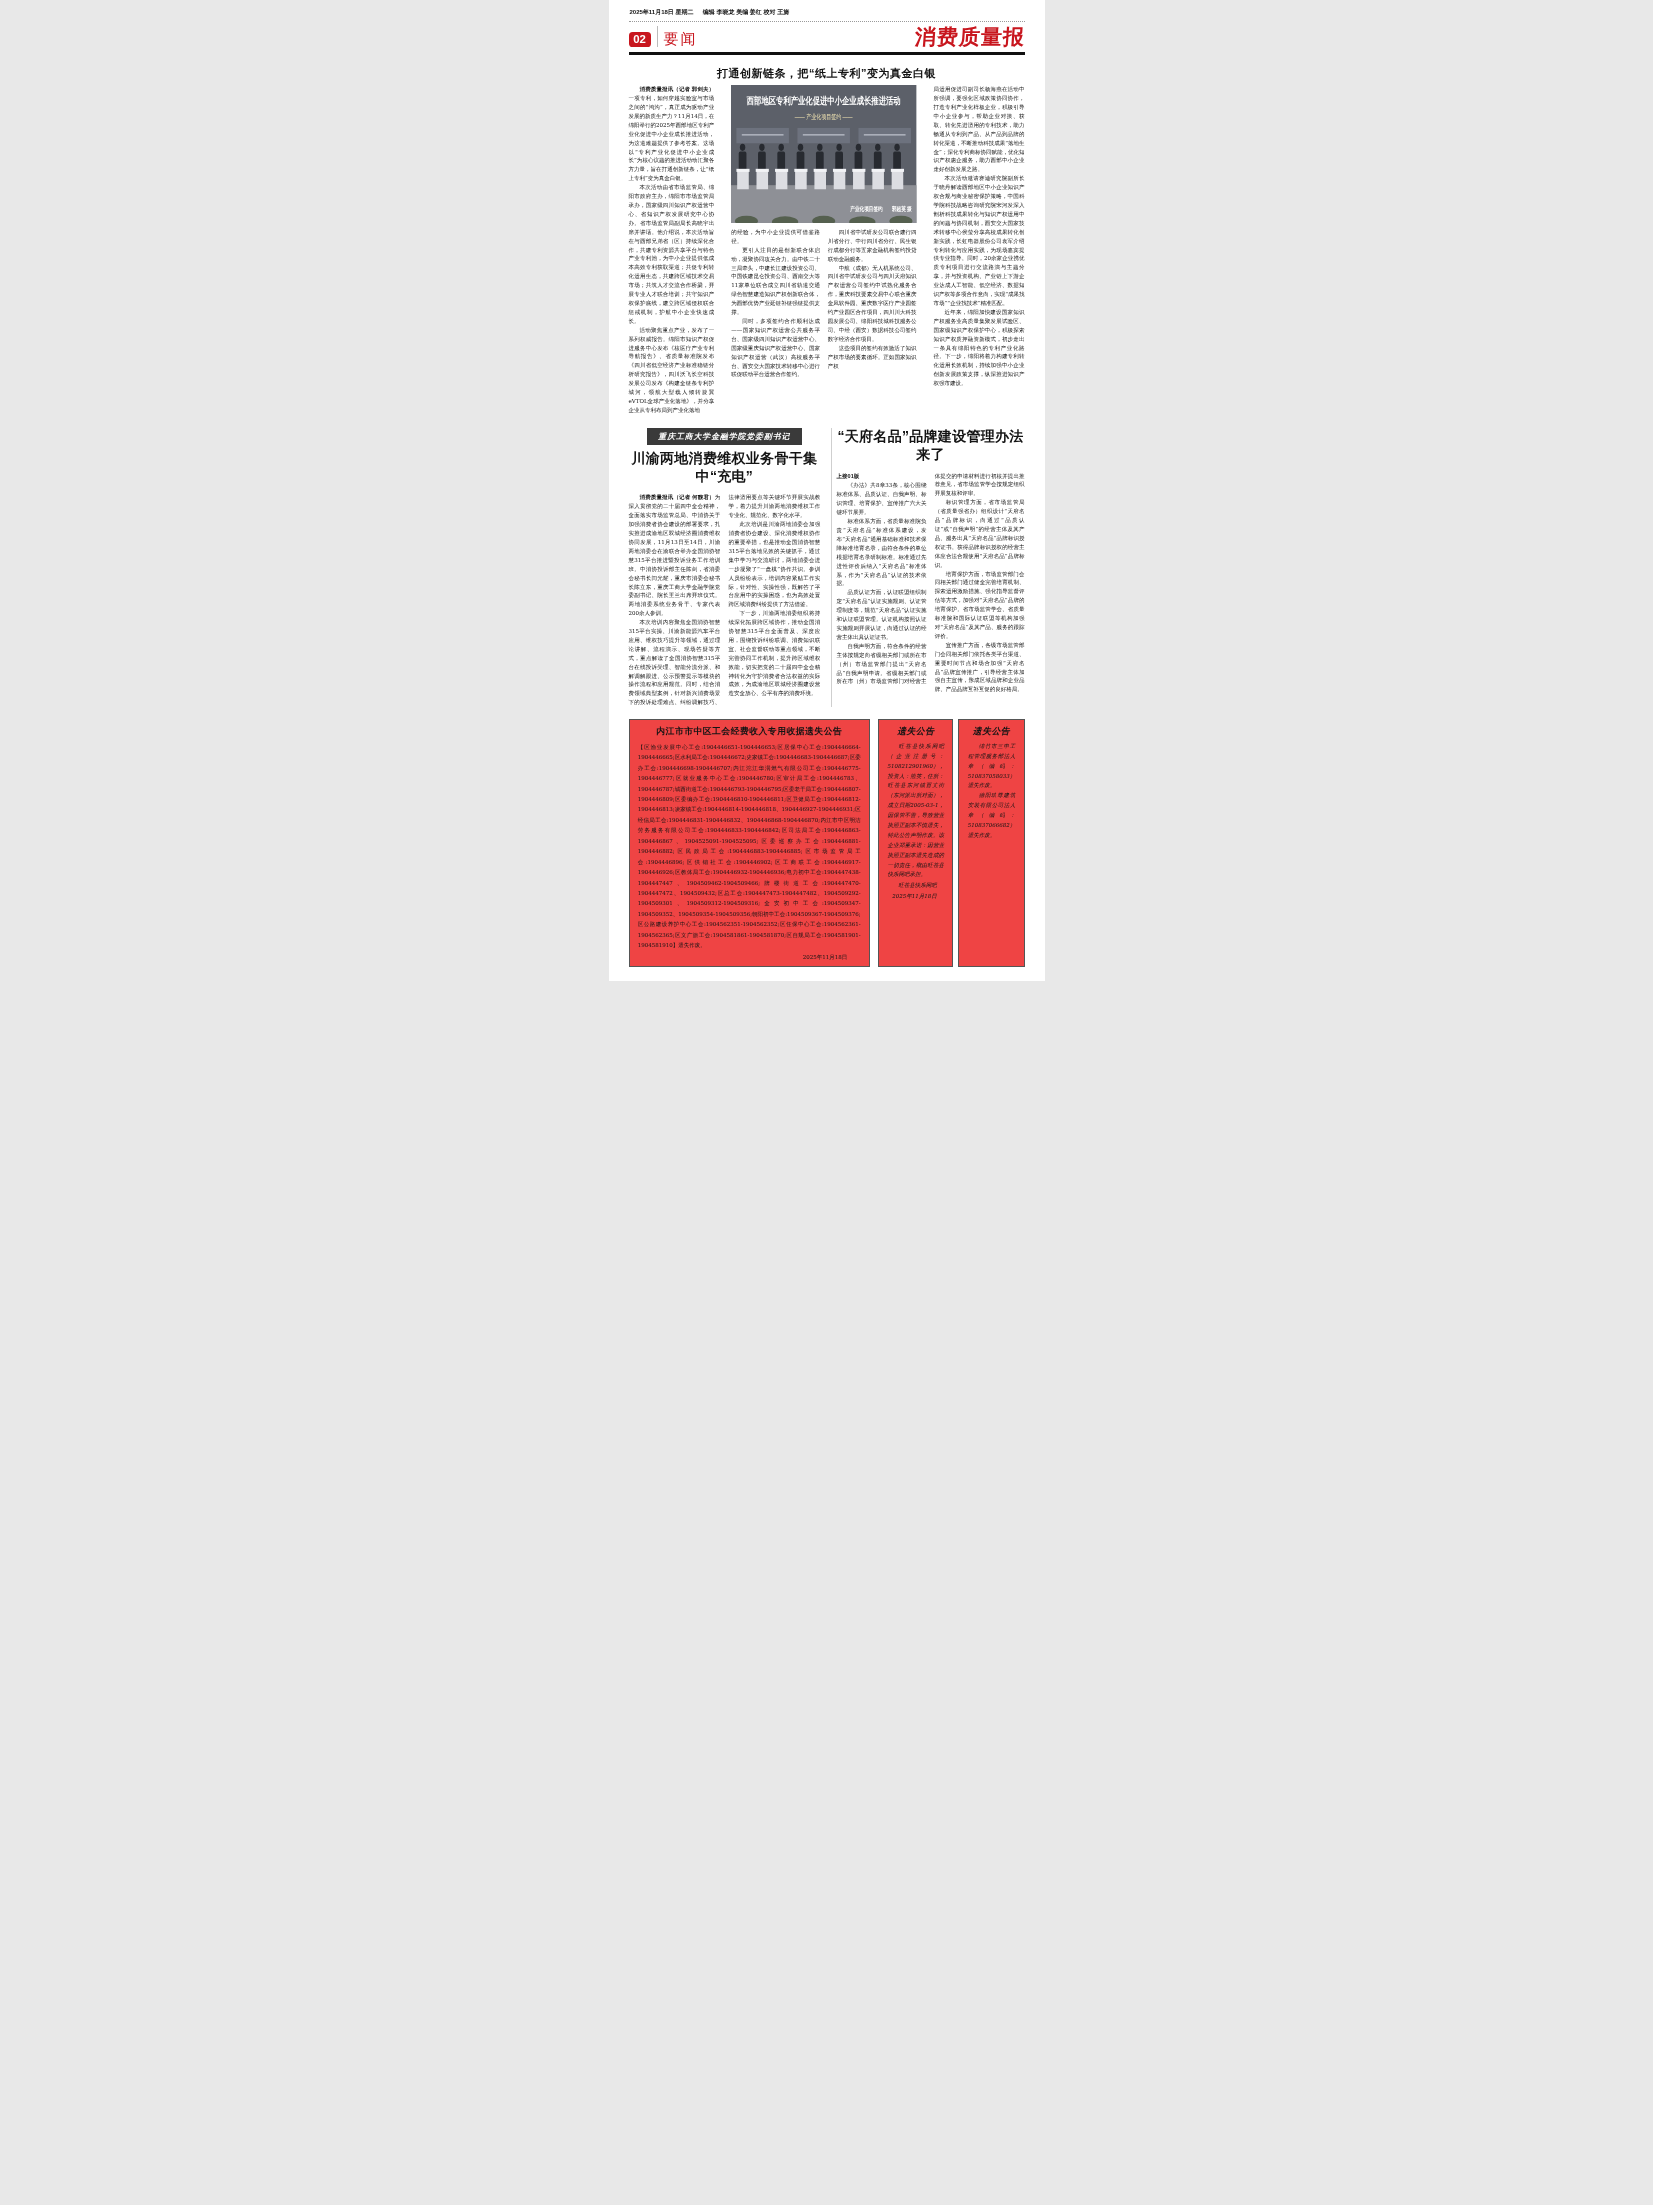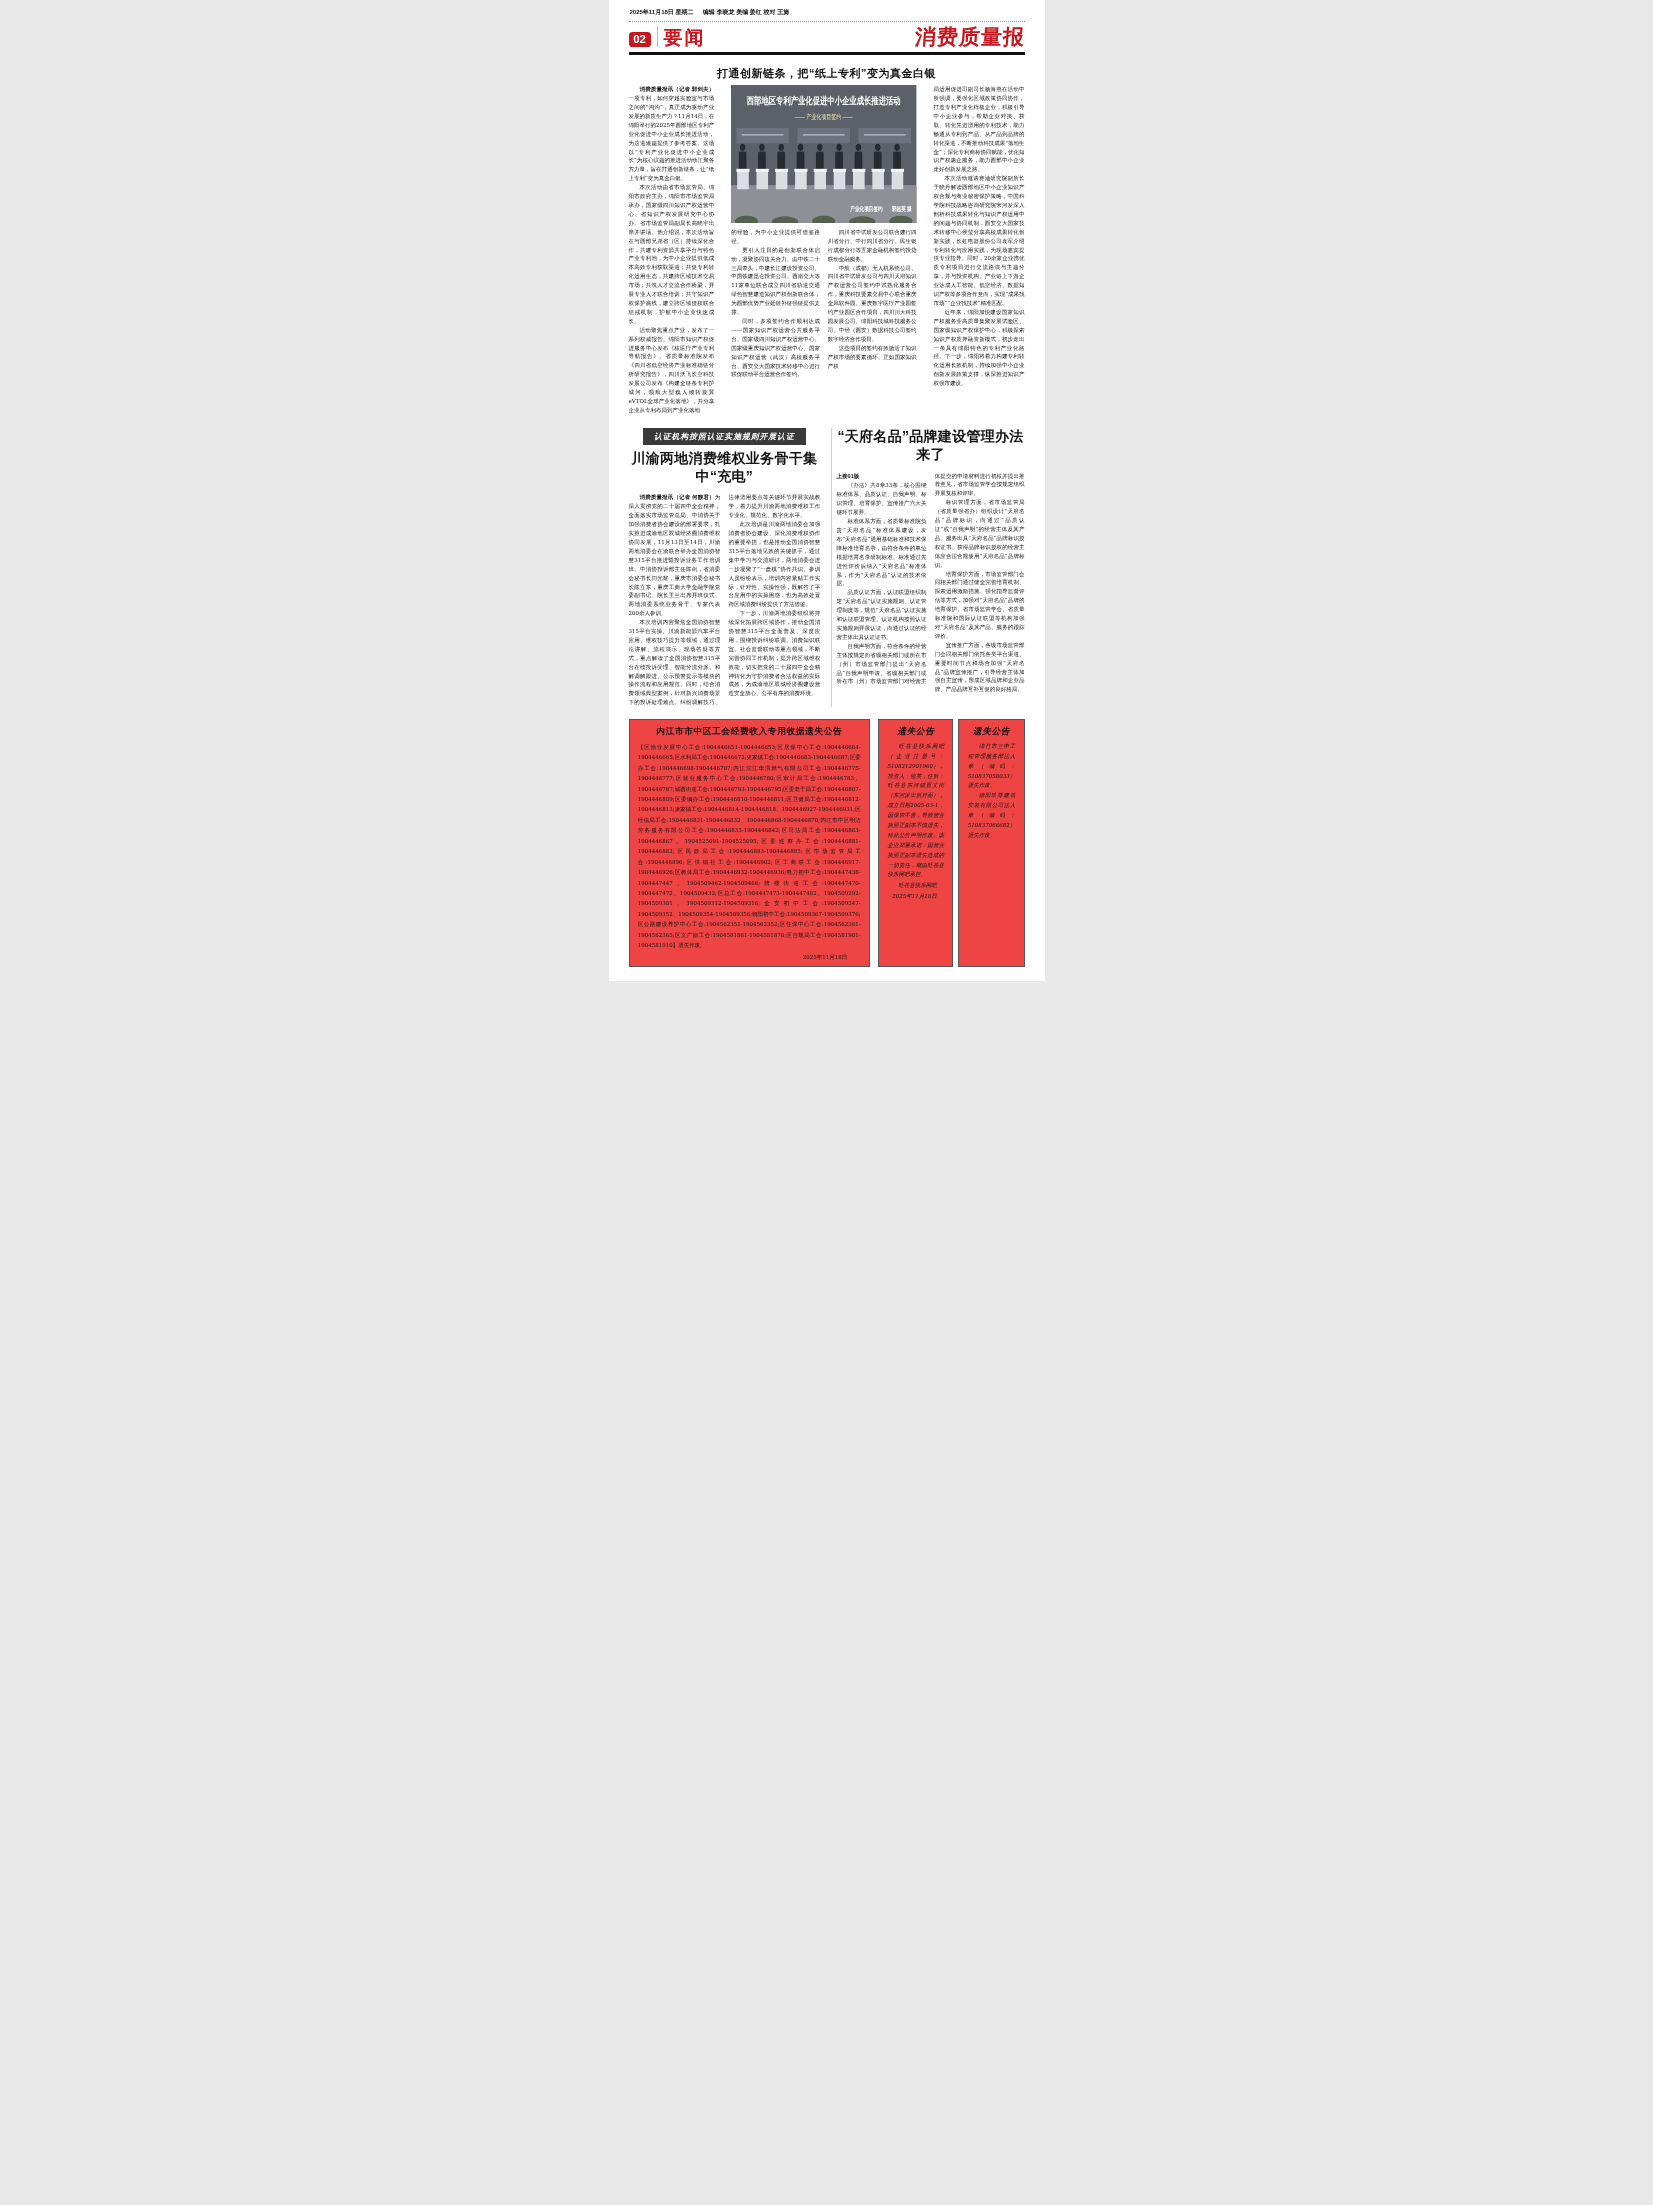--- a/index.html
+++ b/index.html
@@ -9,21 +9,21 @@
   .sheet { width:436px; min-height:735px; margin:0 auto; background:#ffffff; padding:6.2px 20px 13.5px; }
 
   
   .toprow { display:flex; gap:9.3px; font-family:"Liberation Sans","DejaVu Sans",sans-serif;
             font-size:6px; font-weight:700; padding:2.1px 1px 3.6px; }
   .dotted { border-top:0.5px dotted #9a9a9a; }
   .mastrow { display:flex; align-items:flex-end; padding:4.1px 0 3.1px; }
   .badge { background:var(--accent); color:#fff; font-family:"Liberation Sans",sans-serif;
            font-weight:700; font-size:11.4px; padding:0.5px 4.7px 1.6px; border-radius:3.6px; line-height:1.1; }
   .vsep { width:0.5px; height:21px; background:#bbb; margin:0 6.2px; }
-  .section-title { color:var(--accent); font-weight:700; font-size:19px; line-height:1;
+  .section-title { color:var(--accent); font-weight:400; font-size:15px; line-height:1;
                    font-family:"DejaVu Serif","Liberation Serif",serif; letter-spacing:2.1px; }
   .spacer { flex:1; }
   .paper-name { color:var(--accent); font-family:"Liberation Sans","DejaVu Sans",sans-serif;
                 font-weight:700; font-size:21px; line-height:1; letter-spacing:1px; transform:skewX(-4deg); }
   .thickrule { height:2.6px; background:#101010; margin-top:2.1px; }
 
   
   .kicker { text-align:center; font-family:"Liberation Sans",sans-serif; font-weight:700;
             font-size:11px; margin:11.4px 0 4.1px; letter-spacing:0.5px; }
   .headline { text-align:center; font-family:"Liberation Sans","DejaVu Sans",sans-serif;
@@ -192,21 +192,21 @@
       <div class="c4">
           <p class="noindent">局运用促进司副司长杨海燕在活动中所强调，要强化区域政策协同协作，打造专利产业化样板企业，积极引导中小企业参与，帮助企业对接、获取、转化先进适用的专利技术，助力畅通从专利到产品、从产品到品牌的转化渠道，不断推动科技成果“落地生金”；深化专利商标协同赋能，优化知识产权惠企服务，助力西部中小企业走好创新发展之路。</p>
           <p>本次活动邀请赛迪研究院副所长于晓丹解读西部地区中小企业知识产权合规与商业秘密保护策略，中国科学院科技战略咨询研究院宋河发深入剖析科技成果转化与知识产权运用中的问题与协同机制，西安交大国家技术转移中心侯莹分享高校成果转化创新实践，长虹电器股份公司袁军介绍专利转化与应用实践，为现场嘉宾提供专业指导。同时，20余家企业携优质专利项目进行交流路演与主题分享，并与投资机构、产业链上下游企业达成人工智能、低空经济、数据知识产权等多项合作意向，实现“成果找市场”“企业找技术”精准匹配。</p>
           <p>近年来，绵阳加快建设国家知识产权服务业高质量集聚发展试验区、国家级知识产权保护中心，积极探索知识产权质押融资新模式，初步走出一条具有绵阳特色的专利产业化路径。下一步，绵阳将着力构建专利转化运用长效机制，持续加强中小企业创新发展政策支撑，纵深推进知识产权强市建设。</p>
         </div>
     </div>
   </section>
 
   <section class="row2">
     <article class="art2">
-      <div class="banner">认证机构按照认证实施规则开展认证</div>
+      <div class="banner">重庆工商大学金融学院党委副书记</div>
       <h2 class="art-headline">川渝两地消费维权业务骨干集中“充电”</h2>
       <div class="twocol">
           <p><b>消费质量报讯（记者 何馥君）</b>为深入贯彻党的二十届四中全会精神，全面落实市场监管总局、中消协关于加强消费者协会建设的部署要求，扎实推进成渝地区双城经济圈消费维权协同发展，11月13日至14日，川渝两地消委会在渝联合举办全国消协智慧315平台推进暨投诉业务工作培训班。中消协投诉部主任陈剑，省消委会秘书长闫光耀，重庆市消委会秘书长陈立东，重庆工商大学金融学院党委副书记、院长王兰出席开班仪式。两地消委系统业务骨干、专家代表200余人参训。</p>
           <p>本次培训内容聚焦全国消协智慧315平台实操、川渝新能源汽车平台应用、维权技巧提升等领域，通过理论讲解、流程演示、现场答疑等方式，重点解读了全国消协智慧315平台在线投诉受理、智能分流分派、和解调解跟进、公示预警提示等模块的操作流程和应用规范。同时，结合消费领域典型案例，针对新兴消费场景下的投诉处理难点、纠纷调解技巧、法律适用要点等关键环节开展实战教学，着力提升川渝两地消费维权工作专业化、规范化、数字化水平。</p>
           <p>此次培训是川渝两地消委会加强消费者协会建设、深化消费维权协作的重要举措，也是推动全国消协智慧315平台落地见效的关键抓手，通过集中学习与交流研讨，两地消委会进一步凝聚了“一盘棋”协作共识。参训人员纷纷表示，培训内容紧贴工作实际，针对性、实操性强，既解答了平台应用中的实操困惑，也为高效处置跨区域消费纠纷提供了方法借鉴。</p>
           <p>下一步，川渝两地消委组织将持续深化拓展跨区域协作，推动全国消协智慧315平台全面普及、深度应用，围绕投诉纠纷联调、消费知识联宣、社会监督联动等重点领域，不断完善协同工作机制，提升跨区域维权效能，切实把党的二十届四中全会精神转化为守护消费者合法权益的实际成效，为成渝地区双城经济圈建设营造安全放心、公平有序的消费环境。</p>
         </div>
     </article>
     <article class="art3">
       <h2 class="art-headline">“天府名品”品牌建设管理办法来了</h2>

